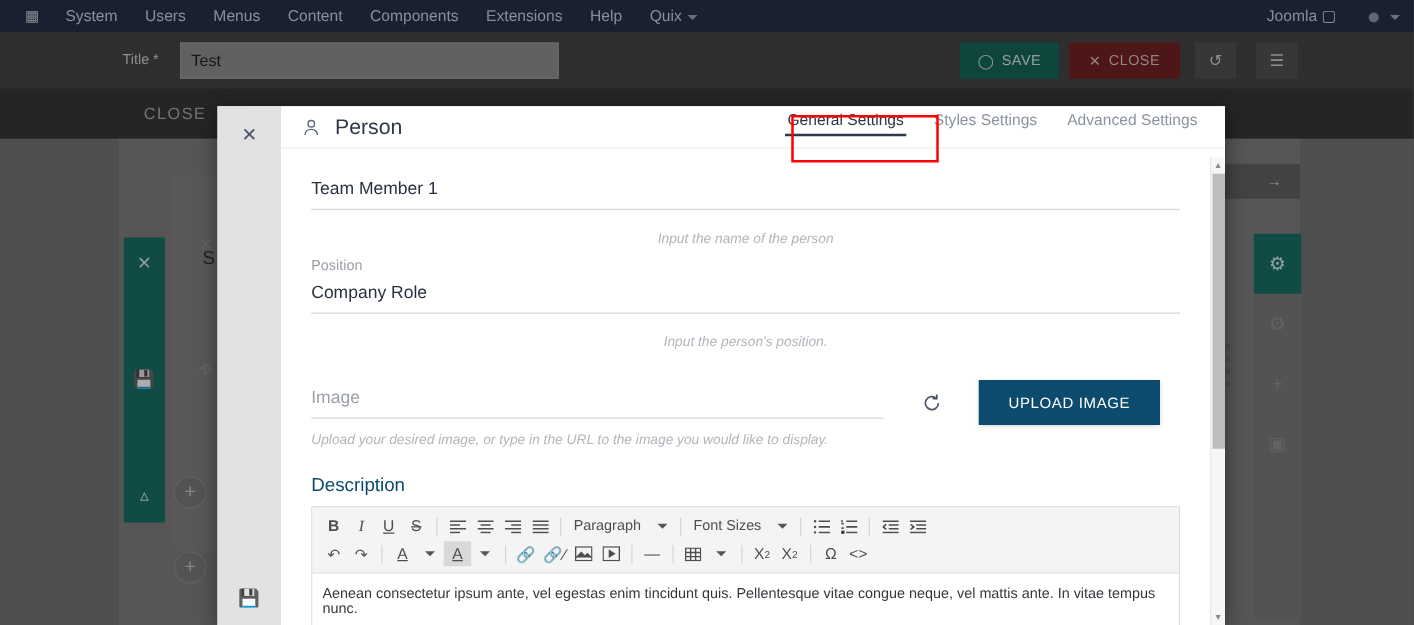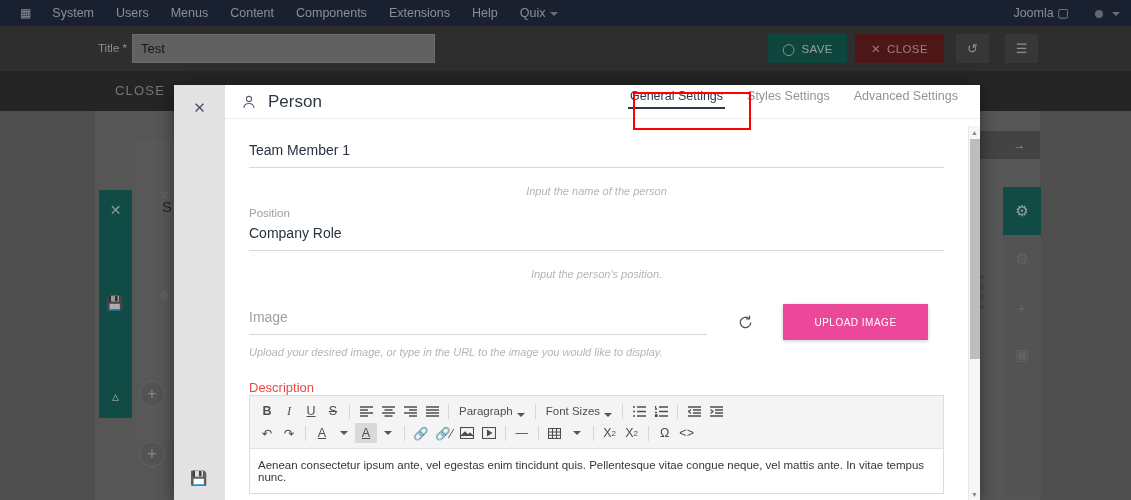--- a/index.html
+++ b/index.html
@@ -31,21 +31,21 @@
      background:#8b93a3; margin:0 4px; vertical-align: middle;}
 
   
   .subbar {
     position:absolute; top:26px; left:0; width:1131px; height:45px;
     background:#3d3d3d;
   }
   .title-label { position:absolute; left:98px; top:42px; color:#cfcfcf;
      font-size:11.5px;}
   .title-input {
-    position:absolute; left:132px; top:34px; width:303px; height:29px;
+    position:absolute; left:144px; top:34px; width:303px; height:29px;
     background:#8a8a8a; border:1px solid #9a9a9a; color:#1a1a1a;
     font-size:13px; padding:0 8px; line-height:27px;
   }
   .btn-save {
     position:absolute; left:768px; top:34px; width:79px; height:29px;
     background:#0b6154; color:#d8e6e3; font-size:11.5px; letter-spacing:.4px;
     display:flex; align-items:center; justify-content:center; gap:6px;
   }
   .btn-close {
     position:absolute; left:855px; top:34px; width:89px; height:29px;
@@ -186,38 +186,38 @@
     font-size:11px; color:#b0b5bb; font-style:italic;
     text-align:center; margin-top:17px;
   }
   .field-hint.left { text-align:left; margin-top:6px; }
   .block { margin-bottom:10px; }
 
   .image-row { display:flex; align-items:center; gap:8px; margin-top:24px; }
   .image-input { flex:0 0 458px; }
   .reload-icon { width:60px; text-align:center; color:#4b5563; font-size:16px; }
   .upload-btn {
-    width:145px; height:36px; background:#ec4899; color:#fff;
-    font-size:10px; letter-spacing:.5px; display:flex;
+    width:145px; height:36px; background:#0c4a6e; color:#fff;
+    font-size:12px; letter-spacing:.5px; display:flex;
     align-items:center; justify-content:center;
     box-shadow:0 1px 4px rgba(0,0,0,.2);
   }
 
-  .desc-label { font-size:13px; color:#ef4444; margin-top:22px; }
+  .desc-label { font-size:15px; color:#0c4a6e; margin-top:22px; margin-bottom:8px;}
   .editor { border:1px solid #dcdcdc; }
   .editor-toolbar { background:#f4f4f4; border-bottom:1px solid #e2e2e2;
      padding:4px 6px; }
   .tb-row { display:flex; align-items:center; height:22px; gap:0; }
   .tb-btn {
     min-width:22px; height:20px; display:flex; align-items:center;
     justify-content:center; color:#4e4e4e; font-size:12.5px; padding:0 3px;
   }
   .tb-sep { width:1px; height:15px; background:#d6d6d6; margin:0 5px; }
-  .tb-select { display:flex; align-items:flex-end; color:#4e4e4e;
-     font-size:11.5px; padding:0 5px; gap:4px; }
+  .tb-select { display:flex; align-items:center; color:#4e4e4e;
+     font-size:11.5px; padding:0 5px; gap:13px; }
   .tb-caret { width:0;height:0;border-left:4px solid transparent;
      border-right:4px solid transparent;border-top:4px solid #555;}
   .editor-body {
     background:#fff; padding:10px 8px; font-size:11.5px; color:#33383d;
     min-height:34px;
   }
 
   
   .scrollbar {
     position:absolute; right:0; top:41px; width:12px; bottom:0;

